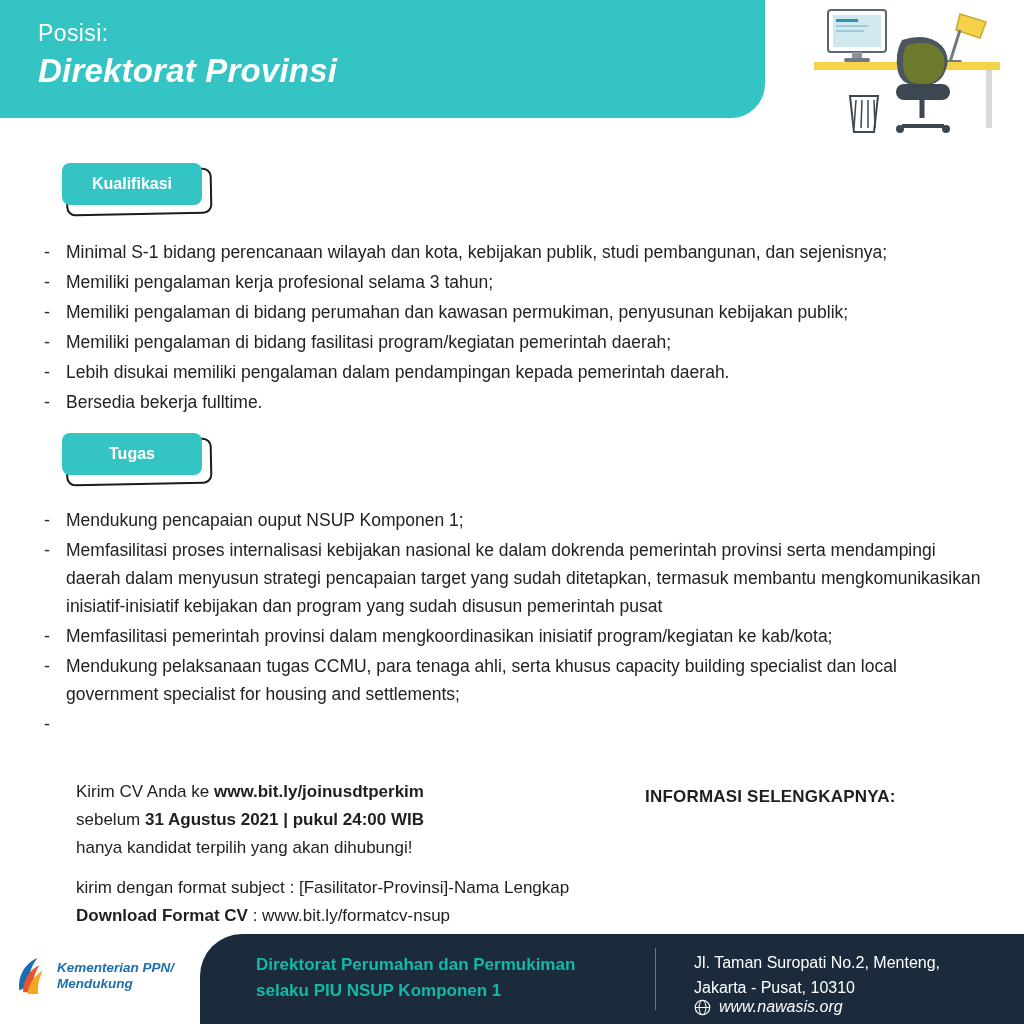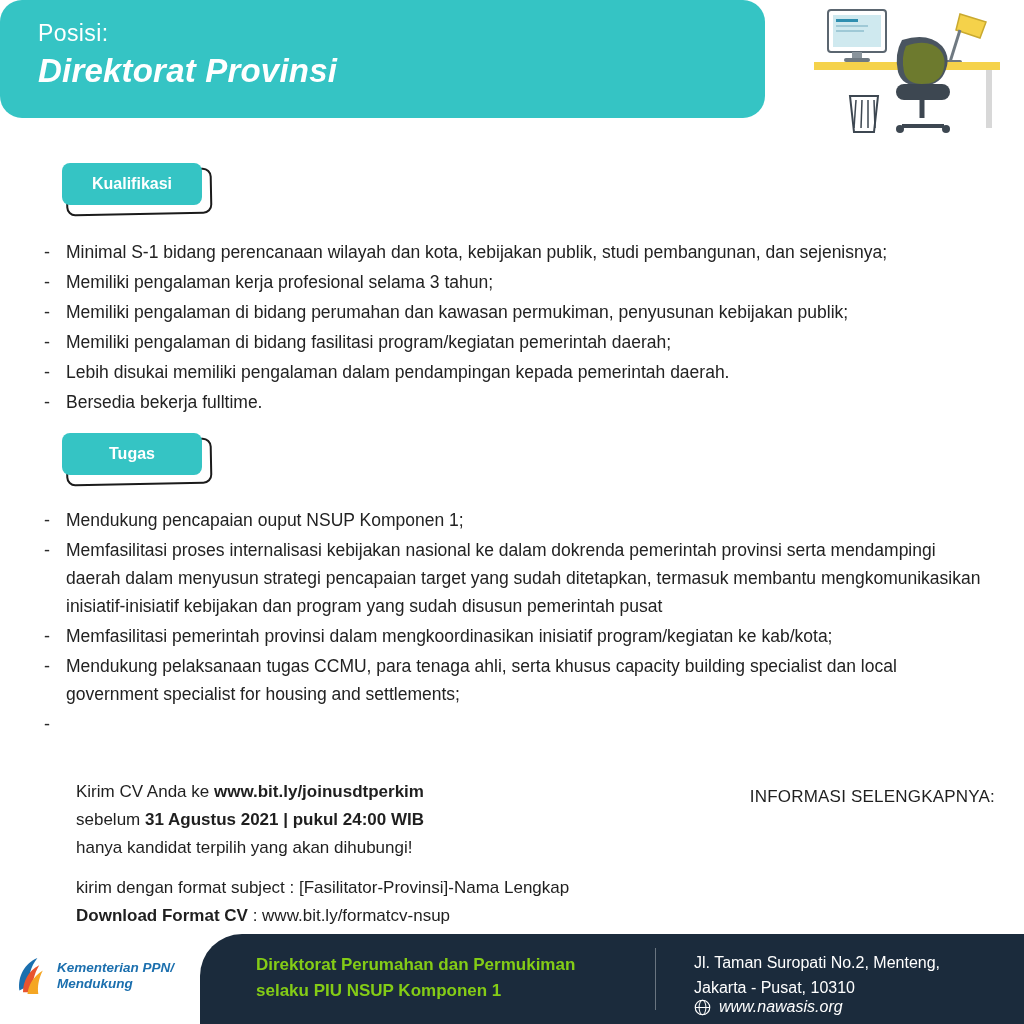--- a/index.html
+++ b/index.html
@@ -15,21 +15,20 @@
     background: #ffffff;
   }
 
   
   .header-band {
     position: absolute;
     top: 0; left: 0;
     width: 765px; height: 118px;
     background: #35c4c4;
     border-bottom-right-radius: 34px;
-    border-radius: 22px;
   }
   .header-band .pos-label {
     position: absolute;
     left: 38px; top: 20px;
     color: #ffffff;
     font-size: 23px;
     letter-spacing: .4px;
   }
   .header-band .pos-title {
     position: absolute;
@@ -107,23 +106,22 @@
   .contact-left .b { font-weight: bold; }
   .contact-right {
     position: absolute;
     left: 645px; top: 783px;
     width: 350px;
     color: #1f1f1f;
     font-size: 17px;
     line-height: 28px;
   }
   .contact-right .head {
-    font-weight: normal;
+    font-weight: bold;
     letter-spacing: .2px;
-    text-align: right;
   }
 
   
   .footer {
     position: absolute;
     left: 0; bottom: 0;
     width: 1024px; height: 90px;
   }
   .footer-white {
     position: absolute;
@@ -140,21 +138,21 @@
   }
   .footer-dark .sep {
     position: absolute;
     left: 455px; top: 14px;
     width: 1px; height: 62px;
     background: rgba(255,255,255,.35);
   }
   .footer-org {
     position: absolute;
     left: 56px; top: 18px;
-    color: #84cc16;
+    color: #14b8a6;
     font-size: 17px;
     font-weight: bold;
     line-height: 26px;
     width: 390px;
   }
   .footer-addr {
     position: absolute;
     left: 494px; top: 16px;
     color: #ffffff;
     font-size: 16px;

